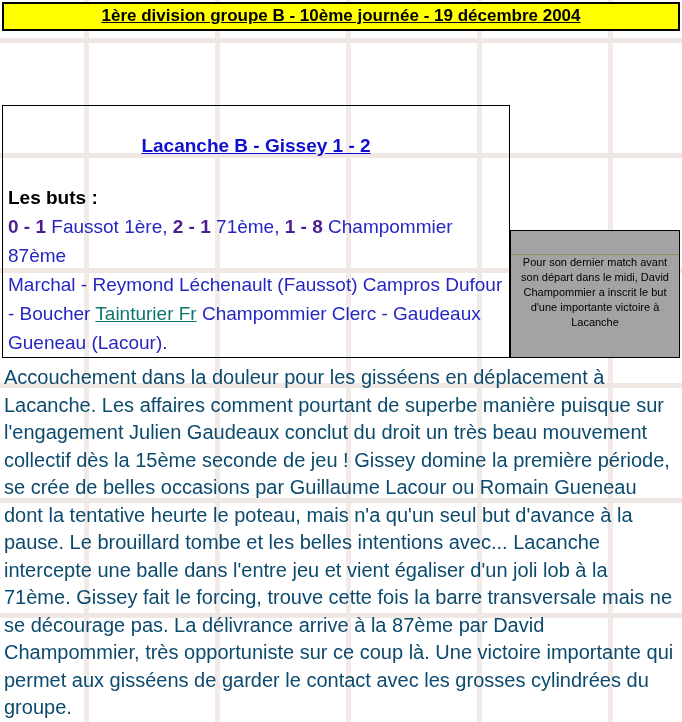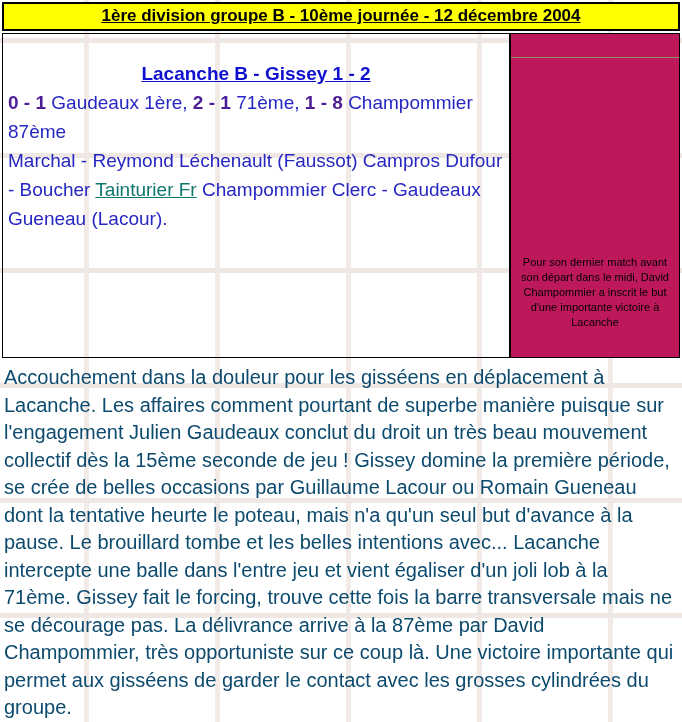--- a/index.html
+++ b/index.html
@@ -17,21 +17,21 @@
   .banner {
     border: 2px solid #000000;
     background: #ffff00;
     text-align: center;
     font-weight: bold;
     font-size: 17px;
     padding: 2px 0 3px 0;
   }
   .banner-text { text-decoration: underline; color: #000; }
 
-  .content-row { display: flex; margin-top: 2px; height: 325px; }
+  .content-row { display: flex; margin-top: 2px; height: 325px; align-items: flex-end; }
 
   .left-box {
     box-sizing: border-box;
     width: 508px;
     border: 1px solid #000;
     padding: 0 5px;
     font-size: 19px;
     line-height: 29px;
     background: transparent;
   }
@@ -43,21 +43,21 @@
   .goals b { color: #4c1d95; font-weight: bold; }
   .blue { color: #2626c2; }
   .team-heading { margin-top: 29px; }
   .team { margin: 0; }
   .team-link { color: #0f766e; text-decoration: underline; cursor: pointer; }
 
   .right-box {
     box-sizing: border-box;
     flex: 1;
     border: 1px solid #000;
-    background: #be185d;
+    background: #a3a3a3;
     display: flex;
     flex-direction: column;
   }
   .photo-placeholder { height: 23px; border-bottom: 1px solid #90905c; }
   .caption {
     margin-top: auto;
     margin-bottom: 27px;
     padding: 0 6px;
     font-size: 11px;
     line-height: 15px;
@@ -71,29 +71,30 @@
     line-height: 27.5px;
     color: #0c4a6e;
   }
 </style>
 </head>
 <body>
 
 <div class="page">
 
   <div class="banner">
-    <span class="banner-text">1ère division groupe B - 10ème journée - 12 décembre 2004</span>
+    <span class="banner-text">1ère division groupe B - 10ème journée - 19 décembre 2004</span>
   </div>
 
   <div class="content-row">
 
     <div class="left-box">
       <div class="match-title"><a>Lacanche B - Gissey 1 - 2</a></div>
 
-      <p class="goals"><b>0 - 1</b> <span class="blue">Gaudeaux 1ère,</span> <b>2 - 1</b> <span class="blue">71ème,</span> <b>1 - 8</b> <span class="blue">Champommier 87ème</span></p>
+      <div class="heading goals-heading">Les buts :</div>
+      <p class="goals"><b>0 - 1</b> <span class="blue">Faussot 1ère,</span> <b>2 - 1</b> <span class="blue">71ème,</span> <b>1 - 8</b> <span class="blue">Champommier 87ème</span></p>
 
       <p class="team blue"><span>Marchal - Reymond Léchenault (Faussot) Campros Dufour - Boucher </span><a class="team-link">Tainturier Fr</a><span>  Champommier Clerc - Gaudeaux Gueneau (Lacour).</span></p>
     </div>
 
     <div class="right-box">
       <div class="photo-placeholder"></div>
       <div class="caption">Pour son dernier match avant son départ dans le midi, David Champommier a inscrit le but d'une importante victoire à Lacanche</div>
     </div>
 
   </div>

